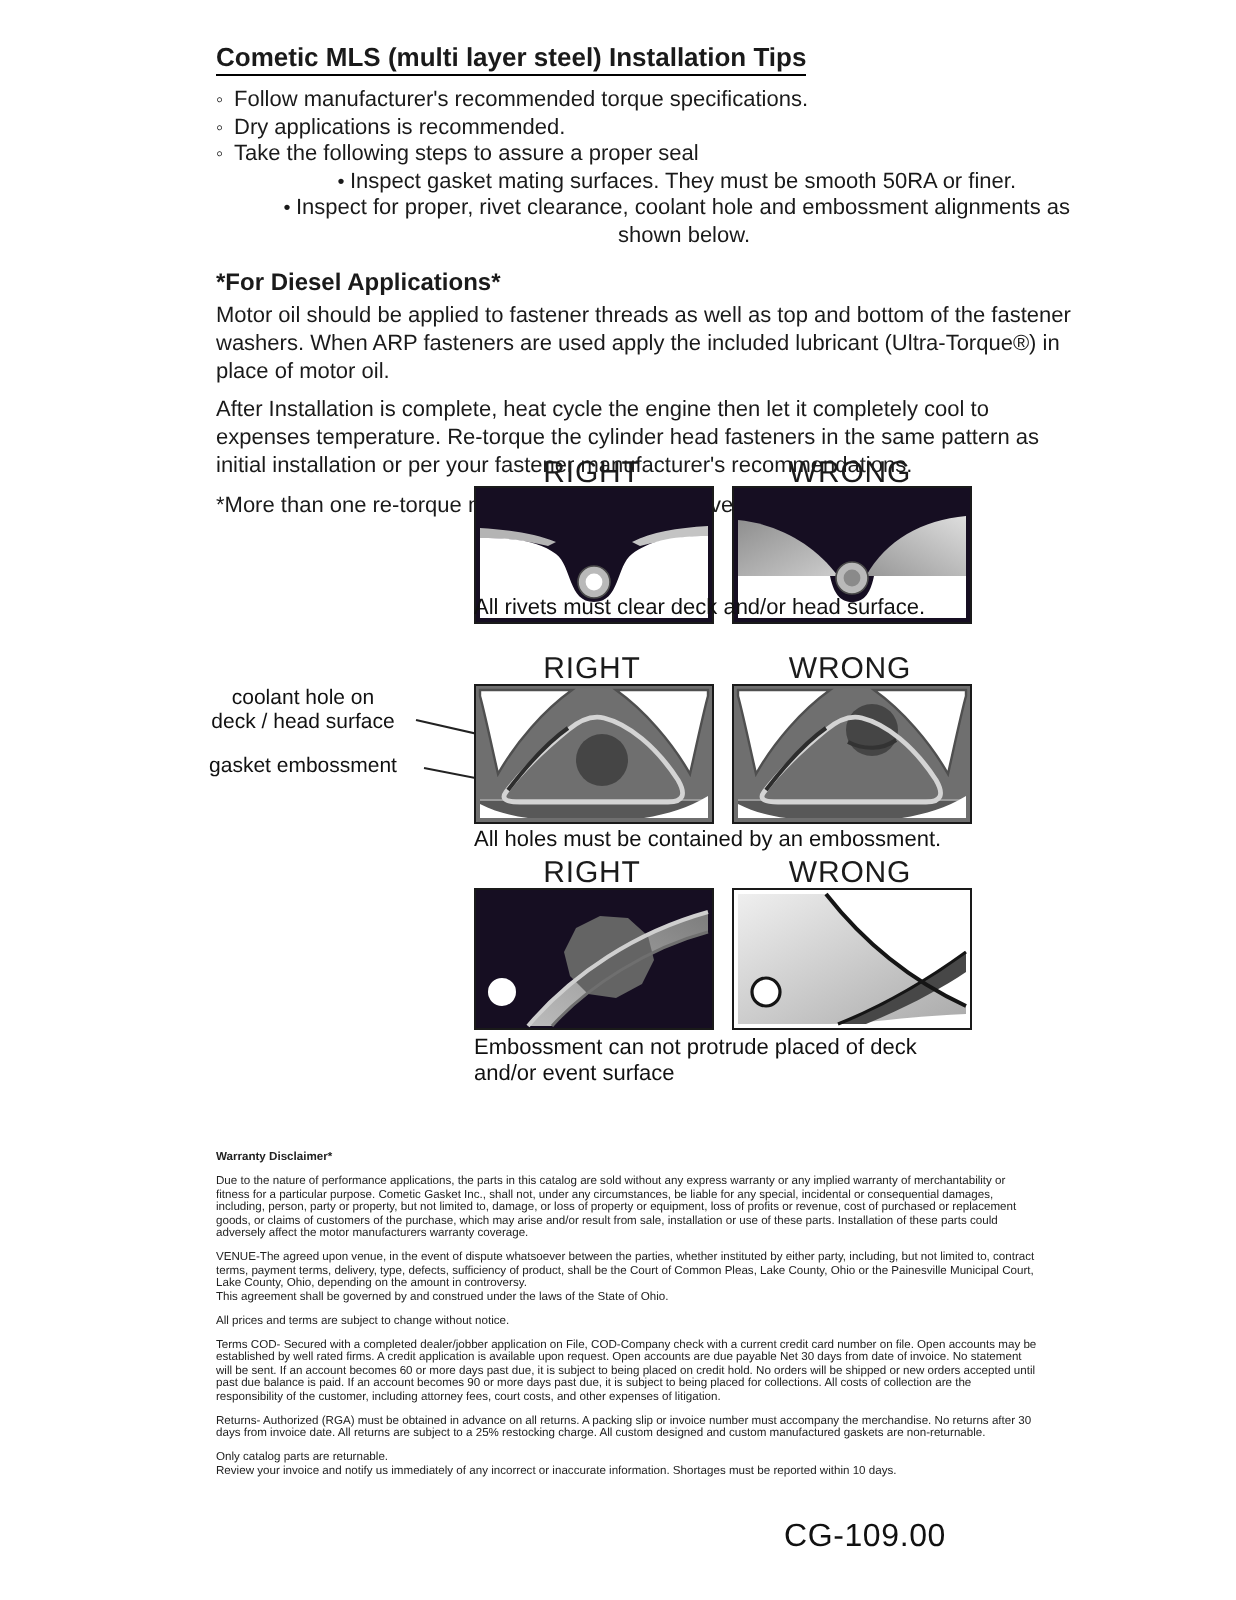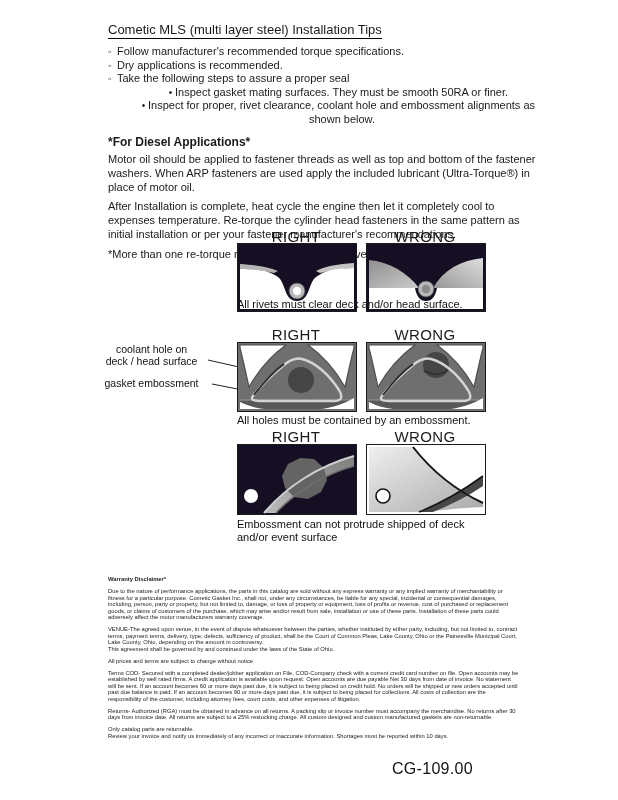--- a/index.html
+++ b/index.html
@@ -4,21 +4,21 @@
 <style>
   html,body { margin:0; padding:0; background:#e8e8e8; }
   .page {
     position:relative; width:618px; height:800px; margin:0 auto;
     background:#ffffff; overflow:hidden;
     font-family:"Liberation Sans", sans-serif; color:#1a1a1a;
   }
   .head { position:absolute; left:108px; top:20px; width:436px; }
   .title-wrap { margin:0 0 6px 0; }
   .title {
-    display:inline-block; font-size:13px; font-weight:normal;
+    display:inline-block; font-size:13px; font-weight:bold;
     border-bottom:1.5px solid #000; padding-bottom:1px; letter-spacing:0;
   }
   .tips { margin:0; padding:0; list-style:none; font-size:11px; line-height:13.5px; }
   .tips li { padding-left:10px; text-indent:-10px; }
   .tips li.sub { margin-left:22px;text-align:center; }
   .marker { display:inline-block; width:9px; text-indent:0; font-size:10px; }
   .diesel-heading { font-size:12px; font-weight:bold; margin:9px 0 4px 0; }
   .para { font-size:11px; line-height:13.8px; margin:0 0 6px 0; width:432px; }
 
   .figures { position:absolute; left:0; top:0; width:618px; height:800px; }
@@ -181,21 +181,21 @@
         <rect x="0" y="0" width="118" height="69" fill="#ffffff"></rect>
         <path d="M2,2 L46,2 C64,25 88,45 116,58 L116,62 C88,63 64,67 48,67 L2,67 Z" fill="url(#g4)"></path>
         <path d="M116,31 C94,47 72,59 52,67 L66,67 C88,58 104,49 116,41 Z" fill="#474747"></path>
         <path d="M46,2 C64,25 88,45 116,58" stroke="#151515" stroke-width="2" fill="none"></path>
         <path d="M116,31 C94,47 72,59 52,67" stroke="#151515" stroke-width="1.6" fill="none"></path>
         <circle cx="16" cy="51" r="7" fill="#ffffff" stroke="#151515" stroke-width="1.6"></circle>
       </svg>
     </div>
 
     <div class="figcaption" style="left:237px; top:518px; line-height:13px;">
-      <div>Embossment can not protrude shipped of deck</div>
+      <div>Embossment can not protrude placed of deck</div>
       <div>and/or event surface</div>
     </div>
   </div>
 
   <div class="legal">
     <div class="lheading">Warranty Disclaimer*</div>
     <p>Due to the nature of performance applications, the parts in this catalog are sold without any express warranty or any implied warranty of merchantability or fitness for a particular purpose.  Cometic Gasket Inc., shall not, under any circumstances, be liable for any special, incidental or consequential damages, including, person, party or property, but not limited to, damage, or loss of property or equipment, loss of profits or revenue, cost of purchased or replacement goods, or claims of customers of the purchase, which may arise and/or result from sale, installation or use of these parts.  Installation of these parts could adversely affect the motor manufacturers warranty coverage.</p>
     <p class="tight">VENUE-The agreed upon venue, in the event of dispute whatsoever between the parties, whether instituted by either party, including, but not limited to, contract terms, payment terms, delivery, type, defects, sufficiency of product, shall be the Court of Common Pleas, Lake County, Ohio or the Painesville Municipal Court, Lake County, Ohio, depending on the amount in controversy.</p>
     <p>This agreement shall be governed by and construed under the laws of the State of Ohio.</p>
     <p>All prices and terms are subject to change without notice.</p>

